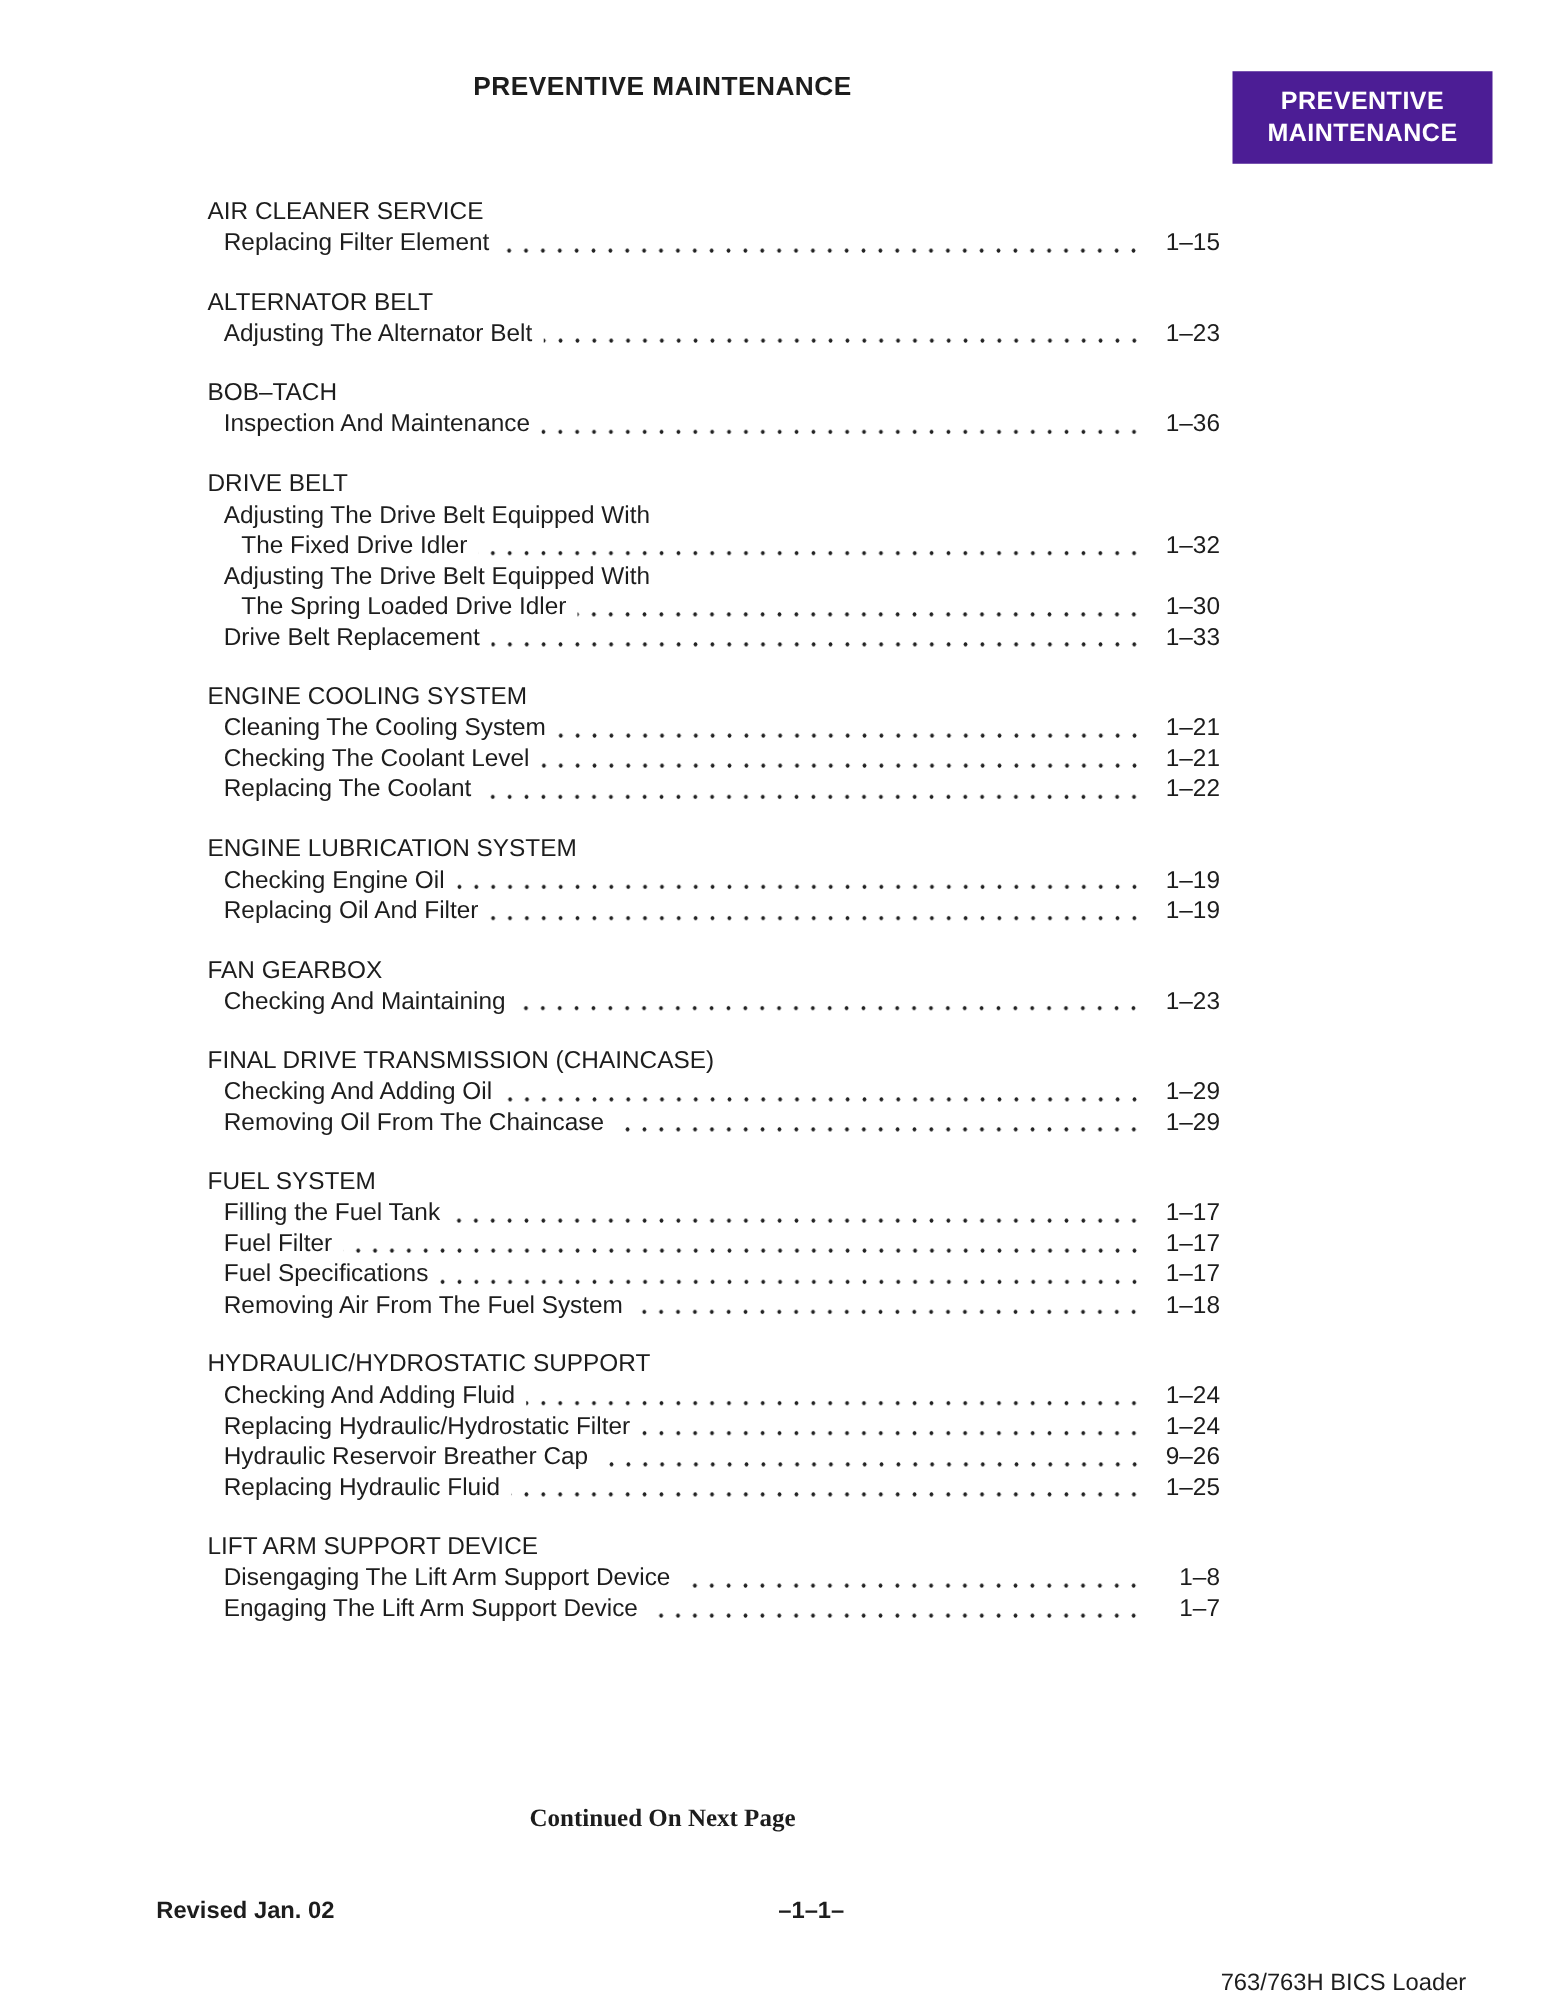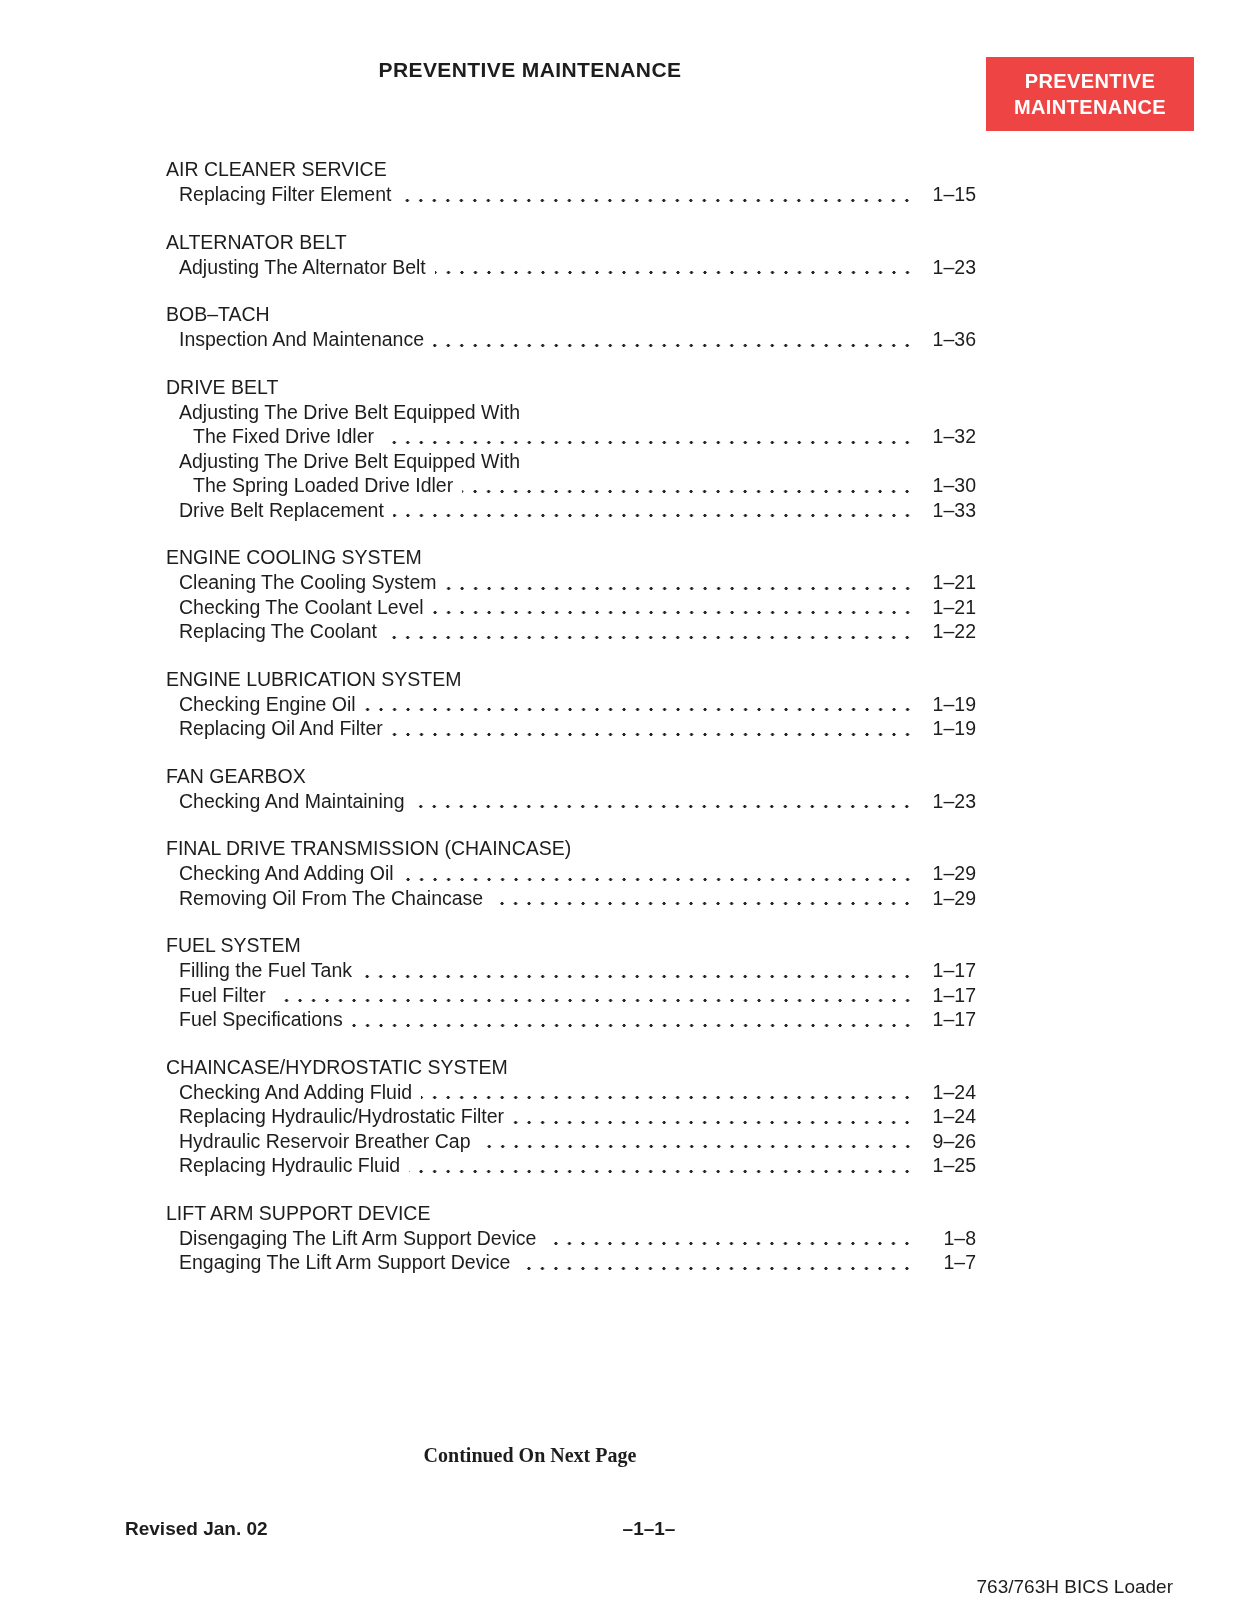--- a/index.html
+++ b/index.html
@@ -13,21 +13,21 @@
   }
   .page { position: absolute; inset: 0; overflow: hidden; }
 
   .doc-title {
     position: absolute; top: 58px; left: 125px; width: 810px;
     text-align: center; font-size: 21px; font-weight: bold; letter-spacing: 0.4px;
   }
 
   .corner-tab {
     position: absolute; top: 57px; left: 986px; width: 208px; height: 74px;
-    background: #ef4444; color: #ffffff;
+    background: #4c1d95; color: #ffffff;
     display: flex; flex-direction: column; justify-content: center; align-items: center;
     font-weight: bold; font-size: 20px; line-height: 26px; letter-spacing: 0.4px;
     text-align: center;
   }
 
   .pagenum-header {
     position: absolute; top: 93px; left: 735px; width: 200px;
     text-align: right; font-weight: bold; font-size: 20px; line-height: 23px;
   }
 
@@ -188,24 +188,29 @@
       <div class="toc-item">
         <span>Fuel Filter</span>
         <span class="leader"></span>
         <span class="pagenum">1–17</span>
       </div>
       <div class="toc-item">
         <span>Fuel Specifications</span>
         <span class="leader"></span>
         <span class="pagenum">1–17</span>
       </div>
-    </div>
-
-    <div class="toc-section">
-      <div class="sec-heading">CHAINCASE/HYDROSTATIC SYSTEM</div>
+      <div class="toc-item">
+        <span>Removing Air From The Fuel System</span>
+        <span class="leader"></span>
+        <span class="pagenum">1–18</span>
+      </div>
+    </div>
+
+    <div class="toc-section">
+      <div class="sec-heading">HYDRAULIC/HYDROSTATIC SUPPORT</div>
       <div class="toc-item">
         <span>Checking And Adding Fluid</span>
         <span class="leader"></span>
         <span class="pagenum">1–24</span>
       </div>
       <div class="toc-item">
         <span>Replacing Hydraulic/Hydrostatic Filter</span>
         <span class="leader"></span>
         <span class="pagenum">1–24</span>
       </div>

